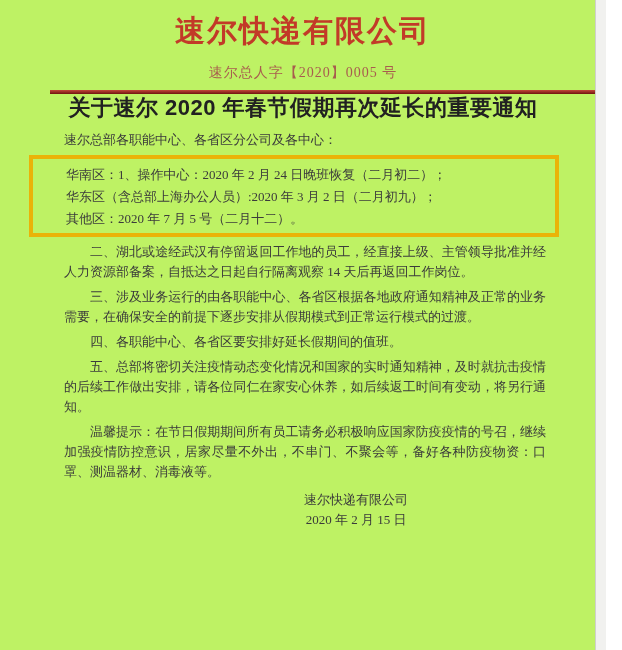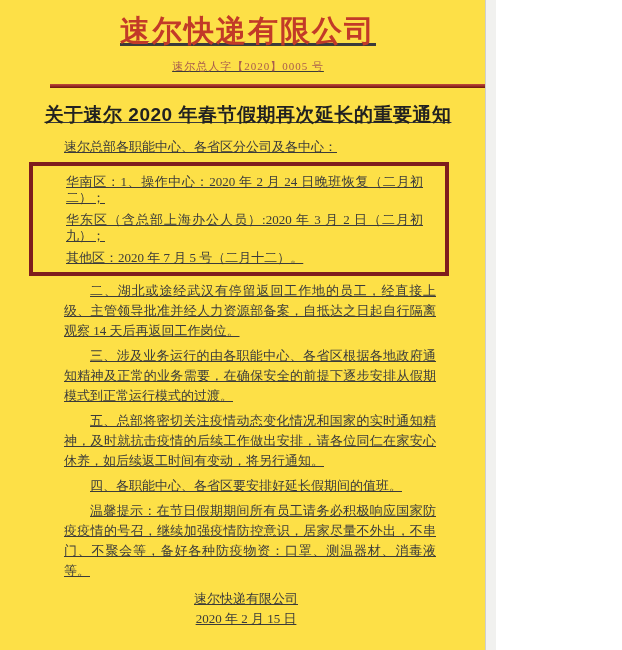--- a/index.html
+++ b/index.html
@@ -3,69 +3,68 @@
 <meta charset="utf-8">
 <style>
   * { margin: 0; padding: 0; box-sizing: border-box; }
   html, body { background: #ffffff; }
   body {
     width: 622px; height: 650px;
     font-family: "Liberation Serif", "DejaVu Serif", serif;
   }
   .page {
     position: relative;
-    width: 496px; height: 650px;
-    background: #fde047;
+    width: 606px; height: 650px;
+    background: #bef264;
     overflow: hidden;
     color: #3b3b3b;
-    text-decoration: underline;
   }
   .page-edge {
     position: absolute; top: 0; right: 0;
     width: 11px; height: 100%;
     background: #f1f1ef;
     border-left: 1px solid #cfcfcc;
   }
   .header { text-align: center; padding-top: 14px; }
   .company-title {
     font-size: 30px; line-height: 33px;
     font-weight: bold;
     color: #c23a28;
     letter-spacing: 2px;
   }
   .doc-no {
-    margin-top: 11px;
-    font-size: 11px; line-height: 17px;
+    margin-top: 17px;
+    font-size: 14px; line-height: 17px;
     color: #a85c4e;
     letter-spacing: 1px;
   }
   .red-rule {
     margin: 9px 10px 0 50px;
     height: 4px;
     background: linear-gradient(#c4483a, #6f140e);
   }
   .notice-title {
-    margin-top: 15px;
+    margin-top: 2px;
     font-family: "Liberation Sans", "DejaVu Sans", sans-serif;
-    font-size: 19px; line-height: 23px;
+    font-size: 22px; line-height: 23px;
     font-weight: bold;
     color: #212121;
     letter-spacing: 0.5px;
   }
   .content {
     padding: 11px 60px 0 64px;
     font-size: 13px;
     line-height: 20px;
     text-align: justify;
   }
   .content p { margin: 0 0 5px 0; }
   .indent { text-indent: 2em; }
   .no-gap { margin-bottom: 0 !important; }
   .highlight-box {
-    border: 4px solid #7f1d1d;
+    border: 4px solid #eab308;
     margin: 0 -13px 5px -35px;
     padding: 2px 22px 0 33px;
   }
   .highlight-box p {
     text-indent: 0;
     margin: 6px 0;
     line-height: 16px;
   }
   .highlight-box p.sub { padding-left: 32px; }
   .signature {
@@ -96,23 +95,23 @@
     <div class="highlight-box">
       <p>华南区：1、操作中心：2020 年 2 月 24 日晚班恢复（二月初二）；</p>
       <p>华东区（含总部上海办公人员）:2020 年 3 月 2 日（二月初九）；</p>
       <p>其他区：2020 年 7 月 5 号（二月十二）。</p>
     </div>
 
     <p class="indent">二、湖北或途经武汉有停留返回工作地的员工，经直接上级、主管领导批准并经人力资源部备案，自抵达之日起自行隔离观察 14 天后再返回工作岗位。</p>
 
     <p class="indent">三、涉及业务运行的由各职能中心、各省区根据各地政府通知精神及正常的业务需要，在确保安全的前提下逐步安排从假期模式到正常运行模式的过渡。</p>
 
+    <p class="indent">四、各职能中心、各省区要安排好延长假期间的值班。</p>
+
     <p class="indent">五、总部将密切关注疫情动态变化情况和国家的实时通知精神，及时就抗击疫情的后续工作做出安排，请各位同仁在家安心休养，如后续返工时间有变动，将另行通知。</p>
-
-    <p class="indent">四、各职能中心、各省区要安排好延长假期间的值班。</p>
 
     <p class="indent">温馨提示：在节日假期期间所有员工请务必积极响应国家防疫疫情的号召，继续加强疫情防控意识，居家尽量不外出，不串门、不聚会等，备好各种防疫物资：口罩、测温器材、消毒液等。</p>
 
     <div class="signature">
       <div>速尔快递有限公司</div>
       <div>2020 年 2 月 15 日</div>
     </div>
   </div>
 
   <div class="page-edge"></div>

